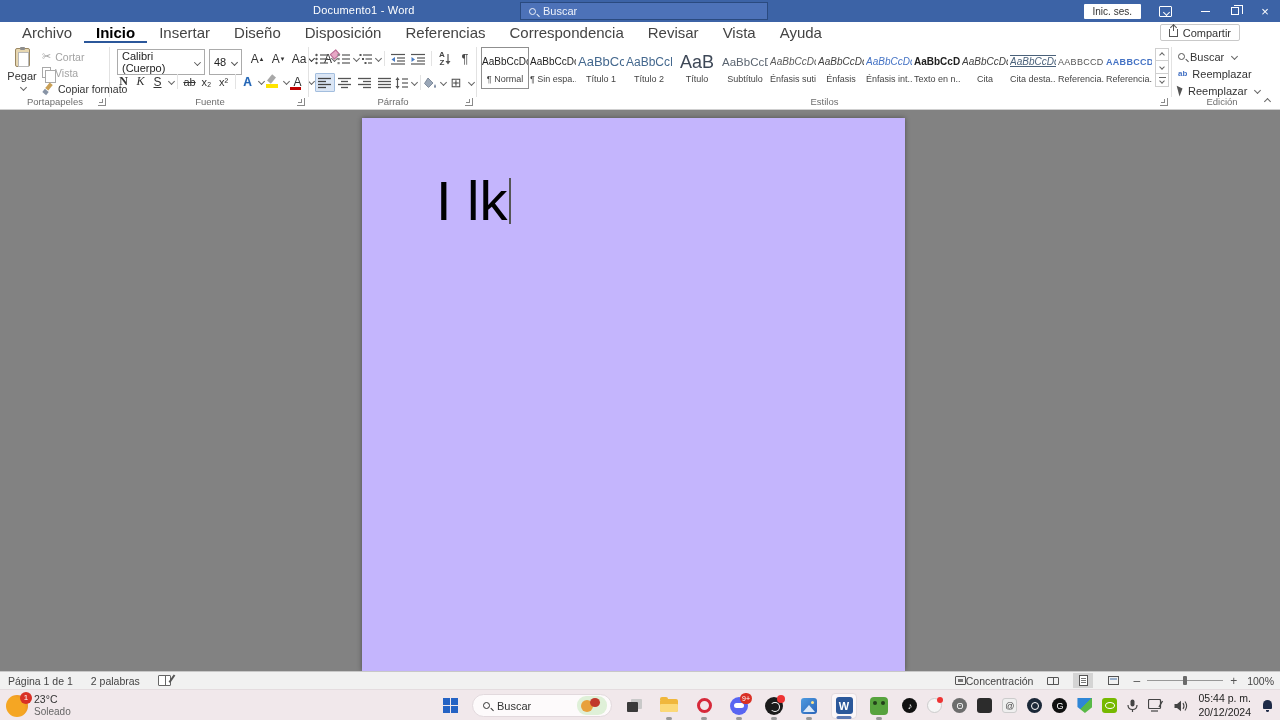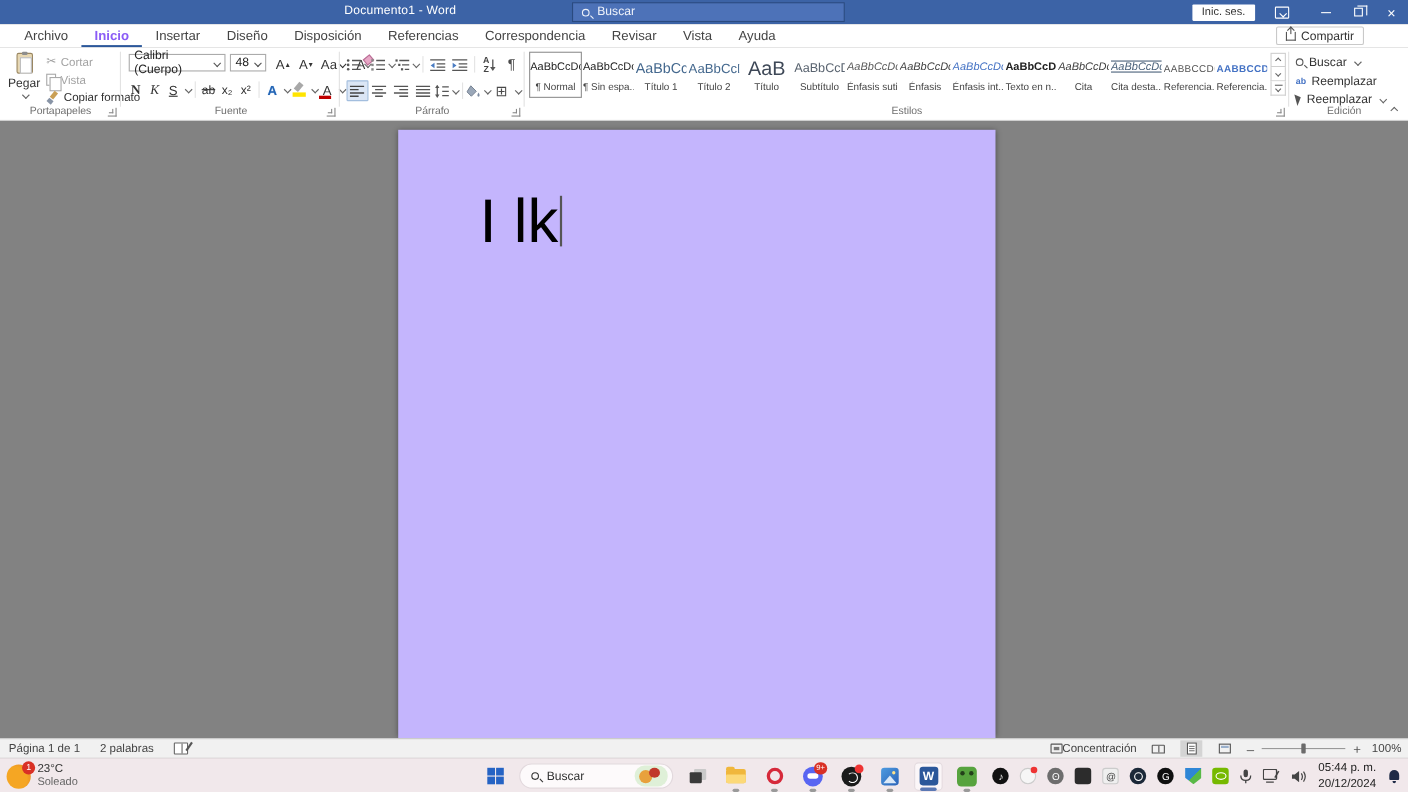--- a/index.html
+++ b/index.html
@@ -28,23 +28,23 @@
   .ribopts { width:13px; height:11px; border:1px solid #fff; border-radius:1px; position:relative; margin-right:18px;}
   .ribopts::after { content:""; position:absolute; left:4px; top:3px; width:4px; height:4px; border-right:1px solid #fff; border-bottom:1px solid #fff; transform:rotate(45deg); }
   .wbtn { width:30px; height:22px; display:flex; align-items:center; justify-content:center; color:#fff; }
   .min-g { width:9px; height:1px; background:#fff; }
   .res-g { width:8px; height:8px; border:1px solid #fff; position:relative; }
   .res-g::before { content:""; position:absolute; left:2px; top:-3px; width:8px; height:8px; border:1px solid #fff; border-left:none; border-bottom:none; }
   .close-g { font-size:13px; line-height:1; }
 
   
   .tabsbar { position:absolute; top:22px; left:0; width:1280px; height:21px; background:#fff; }
-  .tabs { display:flex; height:21px; padding-left:10px; font-size:12px; color:#444; }
+  .tabs { display:flex; height:21px; padding-left:10px; font-size:15px; color:#444; }
   .tab { padding:0 12px; height:21px; line-height:21px; }
-  .tab.active { color:#8b5cf6; border-bottom:2.5px solid #2b579a; font-weight:bold; }
+  .tab.active { color:#000000; border-bottom:2.5px solid #2b579a; font-weight:bold; }
   .share-btn { position:absolute; right:40px; top:2px; height:17px; border:1px solid #c9c9c9; border-radius:2px; display:flex; align-items:center; gap:5px; padding:0 8px; font-size:11px; color:#333; background:#fff; }
   .shareico { width:9px; height:8px; border:1px solid #555; border-top:none; position:relative; }
   .shareico::before { content:""; position:absolute; left:3px; top:-4px; width:1px; height:6px; background:#555; }
   .shareico::after { content:""; position:absolute; left:1.5px; top:-4px; width:4px; height:4px; border-left:1px solid #555; border-top:1px solid #555; transform:rotate(45deg); }
 
   
   .ribbon { position:absolute; top:43px; left:0; width:1280px; height:67px; background:#fff; border-bottom:1px solid #cfcfcf; font-size:11px; color:#333; }
   .rgroup { position:absolute; top:0; height:66px; }
   .rgroup::after { content:""; position:absolute; right:0; top:4px; bottom:12px; width:1px; background:#e2e2e2; }
   .glabel { position:absolute; bottom:2px; left:0; right:0; text-align:center; font-size:9.5px; color:#6e6e6e; }
@@ -62,21 +62,21 @@
   .dis { color:#a3a3a3; }
   .cutico { font-size:11px; line-height:1; }
   .copyico { width:9px; height:11px; border:1px solid #a9a9a9; background:#fff; position:relative; }
   .copyico::after { content:""; position:absolute; left:2px; top:2px; width:9px; height:11px; border:1px solid #a9a9a9; background:#fff; }
   .fpico { width:12px; height:12px; position:relative; }
   .fpico::before { content:""; position:absolute; left:5px; top:0; width:4px; height:7px; background:#c99f55; transform:rotate(40deg); }
   .fpico::after { content:""; position:absolute; left:1px; top:7px; width:5px; height:4px; background:#8894a6; transform:rotate(40deg); }
 
   
   .g-font { left:111px; width:198px; }
-  .combo { position:absolute; height:16px; border:1px solid #ababab; display:flex; align-items:center; font-size:11px; padding:0 4px; color:#222; background:#fff; }
+  .combo { position:absolute; height:26px; border:1px solid #ababab; display:flex; align-items:center; font-size:11px; padding:0 4px; color:#222; background:#fff; }
   .combo .chev { margin-left:auto; color:#555; }
   .f-fam { left:6px; top:6px; width:88px; }
   .f-siz { left:98px; top:6px; width:33px; }
   .fbtn { position:absolute; top:6px; height:19px; display:flex; align-items:center; justify-content:center; font-size:12px; color:#333; }
   .supmark { font-size:7px; vertical-align:7px; margin-left:1px; }
   .frow2 { position:absolute; left:4px; top:29px; height:19px; display:flex; align-items:center; }
   .fb { min-width:17px; height:19px; display:flex; align-items:center; justify-content:center; font-size:12px; color:#333; padding:0 1px; }
   .fb.b { font-weight:bold; font-family:"Liberation Serif", serif; }
   .fb.i { font-style:italic; font-family:"Liberation Serif", serif; }
   .fb.u { text-decoration:underline; }

